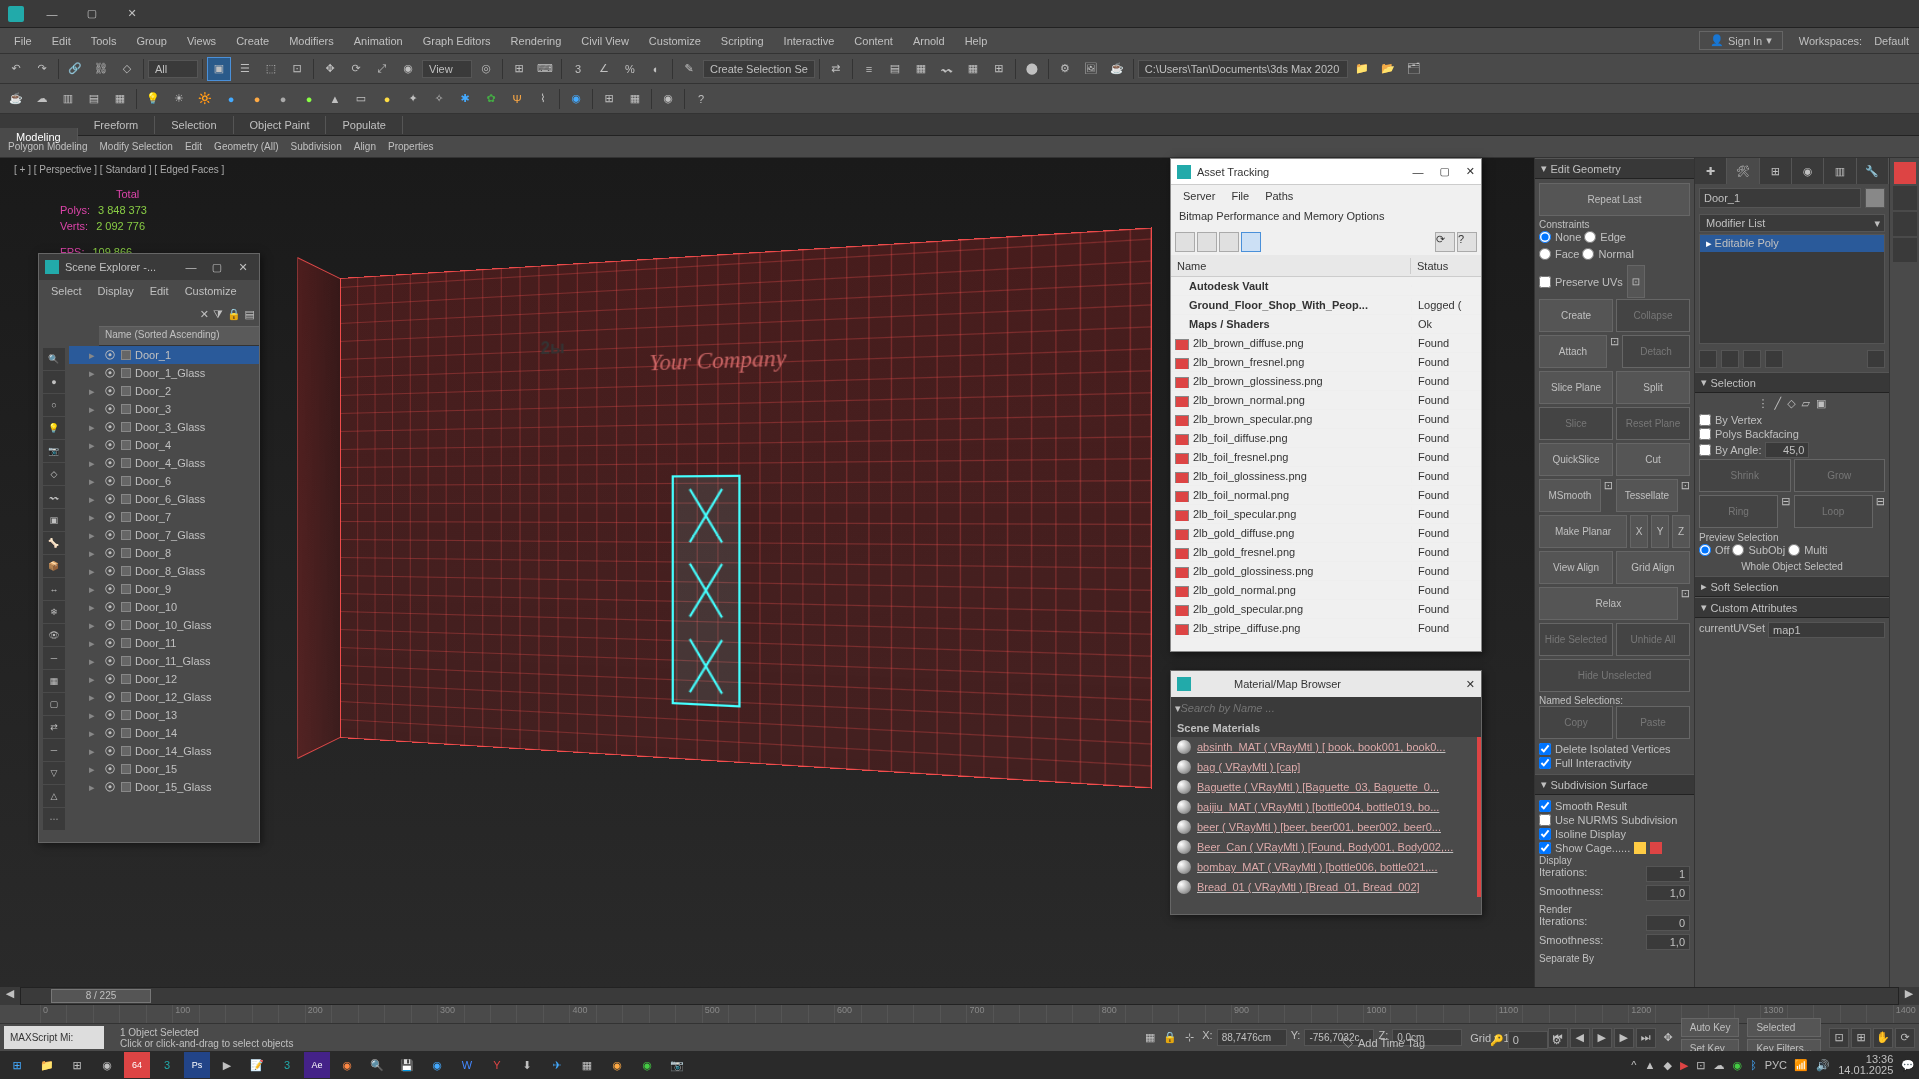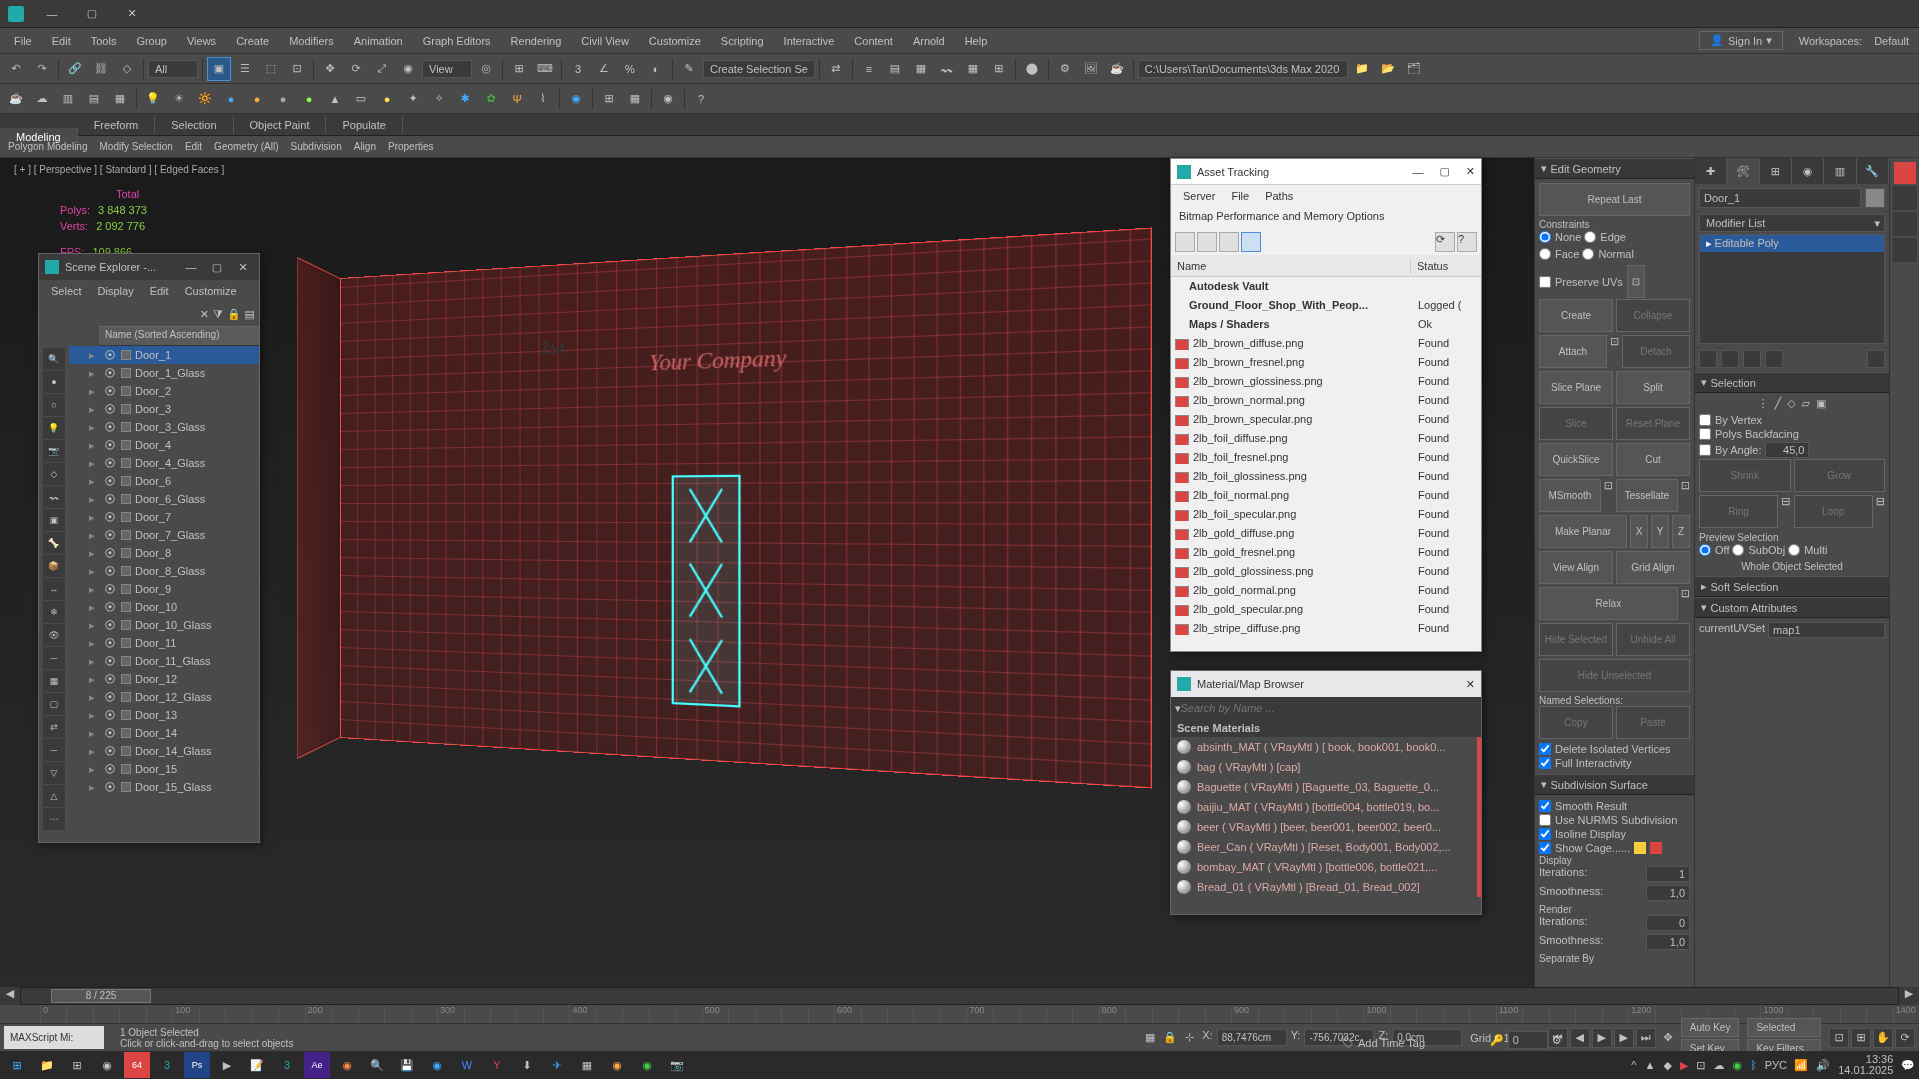--- a/index.html
+++ b/index.html
@@ -68,26 +68,26 @@
 .asset .grow { display:flex; height:19px; align-items:center; border-bottom:1px solid #eee; }
 .asset .grow .c1 { flex:1; padding:1px 6px 1px 22px; white-space:nowrap; overflow:hidden; position:relative; }
 .asset .grow .c1::before { content:""; position:absolute; left:4px; top:3px; width:12px; height:12px; background:#d44; border:1px solid #888; }
 .asset .grow.nop .c1::before { background:none; border:none; }
 .asset .grow.nop .c1 { font-weight:bold; padding-left:18px; }
 .asset .grow .c2 { width:70px; padding:1px 6px; border-left:1px solid #eee; }
 .matbrowser { position:absolute; top:670px; left:1170px; width:312px; height:245px; background:#4a4a4a; border:1px solid #666; box-shadow:2px 2px 8px rgba(0,0,0,0.5); }
 .matbrowser .hdr { height:26px; background:#e8e8e8; display:flex; align-items:center; padding:0 6px; gap:6px; }
 .matbrowser .hdr * { color:#333; }
 .matbrowser .hdr .logo4 { width:14px; height:14px; background:#2aa; }
-.matbrowser .hdr .ttl { flex:1; }
+.matbrowser .hdr .ttl { flex:1;margin-left:37px; }
 .matbrowser .srch { height:22px; display:flex; align-items:center; padding:0 4px; background:#3a3a3a; }
 .matbrowser .srch input { flex:1; background:transparent; border:none; color:#888; font-style:italic; outline:none; }
 .matbrowser .sec { padding:3px 6px; background:#3a3a3a; font-weight:bold; }
 .matbrowser .mlist { overflow-y:auto; height:calc(100% - 70px); }
-.matbrowser .mrow { display:flex; align-items:center; height:20px; padding:0 6px; gap:6px; border-right:4px solid #d44; }
+.matbrowser .mrow { display:flex; align-items:center; height:20px; padding:0 6px; gap:6px; border-right:4px solid #d44;text-decoration:underline; }
 .matbrowser .mrow .ball { width:14px; height:14px; border-radius:50%; background:radial-gradient(circle at 30% 30%, #fff, #666); }
 .matbrowser .mrow .txt { flex:1; white-space:nowrap; overflow:hidden; color:#daa; }
 .cmdpanel { position:absolute; top:158px; right:30px; width:195px; bottom:92px; background:#4a4a4a; border-left:1px solid #333; overflow-y:auto; }
 .cmdpanel .tabs { height:26px; display:flex; background:#3a3a3a; }
 .cmdpanel .tabs .ct { flex:1; display:flex; align-items:center; justify-content:center; border-right:1px solid #555; }
 .cmdpanel .tabs .ct.sel { background:#4a4a4a; }
 .cmdpanel .namefield { display:flex; padding:4px; gap:4px; }
 .cmdpanel .namefield input { flex:1; background:#3a3a3a; border:1px solid #555; padding:2px 4px; color:#c0c0c0; }
 .cmdpanel .namefield .sw { width:20px; height:20px; background:#888; border:1px solid #555; }
 .cmdpanel .modlabel { padding:2px 6px; border:1px solid #555; background:#3a3a3a; margin:2px 4px; text-align:left; position:relative; }
@@ -876,21 +876,21 @@
       <div class="mrow">
         <div class="ball"></div>
         <div class="txt">baijiu_MAT ( VRayMtl ) [bottle004, bottle019, bo...</div>
       </div>
       <div class="mrow">
         <div class="ball"></div>
         <div class="txt">beer  ( VRayMtl )  [beer, beer001, beer002, beer0...</div>
       </div>
       <div class="mrow">
         <div class="ball"></div>
-        <div class="txt">Beer_Can ( VRayMtl ) [Reset, Body001, Body002,...</div>
+        <div class="txt">Beer_Can ( VRayMtl ) [Found, Body001, Body002,...</div>
       </div>
       <div class="mrow">
         <div class="ball"></div>
         <div class="txt">bombay_MAT ( VRayMtl ) [bottle006, bottle021,...</div>
       </div>
       <div class="mrow">
         <div class="ball"></div>
         <div class="txt">Bread_01  ( VRayMtl )  [Bread_01, Bread_002]</div>
       </div>
     </div>

